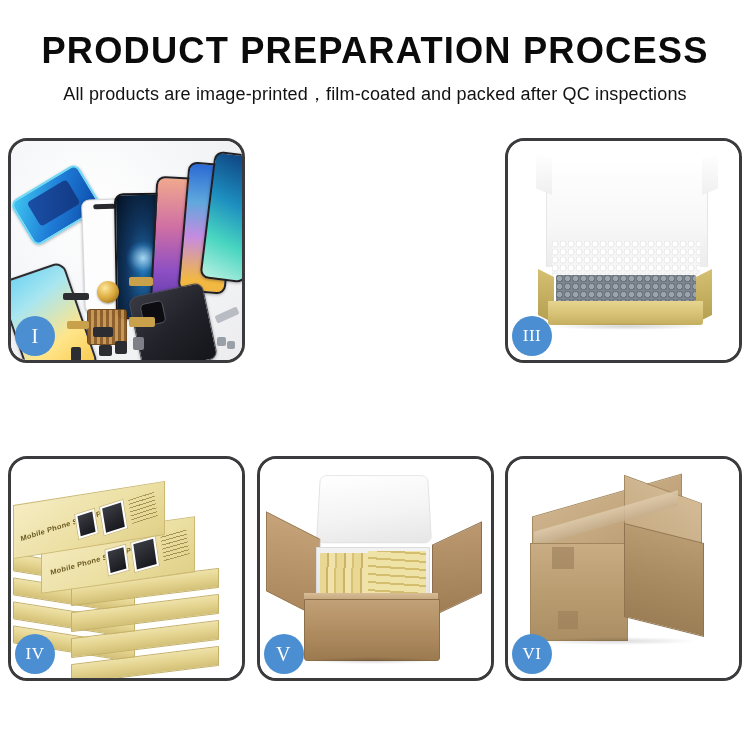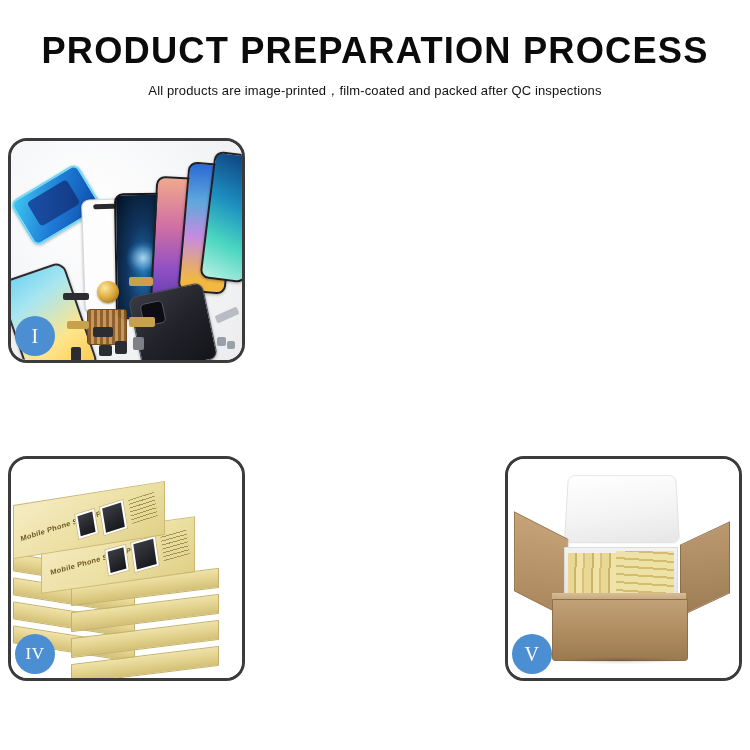--- a/index.html
+++ b/index.html
@@ -28,21 +28,21 @@
     font-weight: 600;
     letter-spacing: 1.2px;
     color: #0b0b0b;
     line-height: 1.05;
     white-space: nowrap;
     transform: scaleX(0.98);
   }
   #page-subtitle {
     margin-top: 11px;
     font-family: "Liberation Sans", sans-serif;
-    font-size: 13px;
+    font-size: 18px;
     font-weight: 400;
     letter-spacing: 0.15px;
     color: #121212;
     white-space: nowrap;
   }
 
   
   #panel-grid {
     position: absolute;
     left: 0;
@@ -463,20 +463,33 @@
         <div class="flex-c" style="left:56px;  top:180px; width:22px; height:8px;"></div>
         <div class="chip" style="left:122px; top:196px; width:11px; height:13px; background:#7f7f88;"></div>
         <div class="chip" style="left:204px; top:170px; width:24px; height:8px; background:#b9bcc3; transform:rotate(-24deg);"></div>
         <div class="chip" style="left:206px; top:196px; width:9px; height:9px; background:#9aa0a8;"></div>
         <div class="chip" style="left:216px; top:200px; width:8px; height:8px; background:#9aa0a8;"></div>
       </div>
       <div class="badge">I</div>
     </div>
 
 
+    <div class="panel">
+      <div class="panel-photo">
+        <div class="p3-bg"></div>
+        <div class="p3-lidback"></div>
+        <div class="p3-foam"></div>
+        <div class="p3-bubble"></div>
+        <div class="p3-trayL"></div>
+        <div class="p3-trayR"></div>
+        <div class="p3-trayfront"></div>
+        <div class="p3-shadow"></div>
+      </div>
+      <div class="badge wide">III</div>
+    </div>
   </div>
 
   <div class="panel-row row-second">
 
     <div class="panel">
       <div class="panel-photo">
         <div class="p4-bg"></div>
 
         <div class="stackbox" style="left:2px;  top:176px; width:120px; height:16px; transform:skewY(9deg);"></div>
         <div class="stackbox" style="left:2px;  top:152px; width:120px; height:16px; transform:skewY(9deg);"></div>
@@ -522,14 +535,28 @@
         <div class="p5-inner"></div>
         <div class="p5-goldrow"></div>
         <div class="p5-goldrow2"></div>
         <div class="p5-frontTop"></div>
         <div class="p5-front"></div>
         <div class="p5-shadow"></div>
       </div>
       <div class="badge">V</div>
     </div>
 
+    <div class="panel">
+      <div class="panel-photo">
+        <div class="p6-bg"></div>
+        <div class="p6-top"></div>
+        <div class="p6-topR"></div>
+        <div class="p6-tape"></div>
+        <div class="p6-faceL"></div>
+        <div class="p6-faceR"></div>
+        <div class="p6-tab1"></div>
+        <div class="p6-tab2"></div>
+        <div class="p6-shadow"></div>
+      </div>
+      <div class="badge wide">VI</div>
+    </div>
   </div>
 </div>
 
 </body></html>

